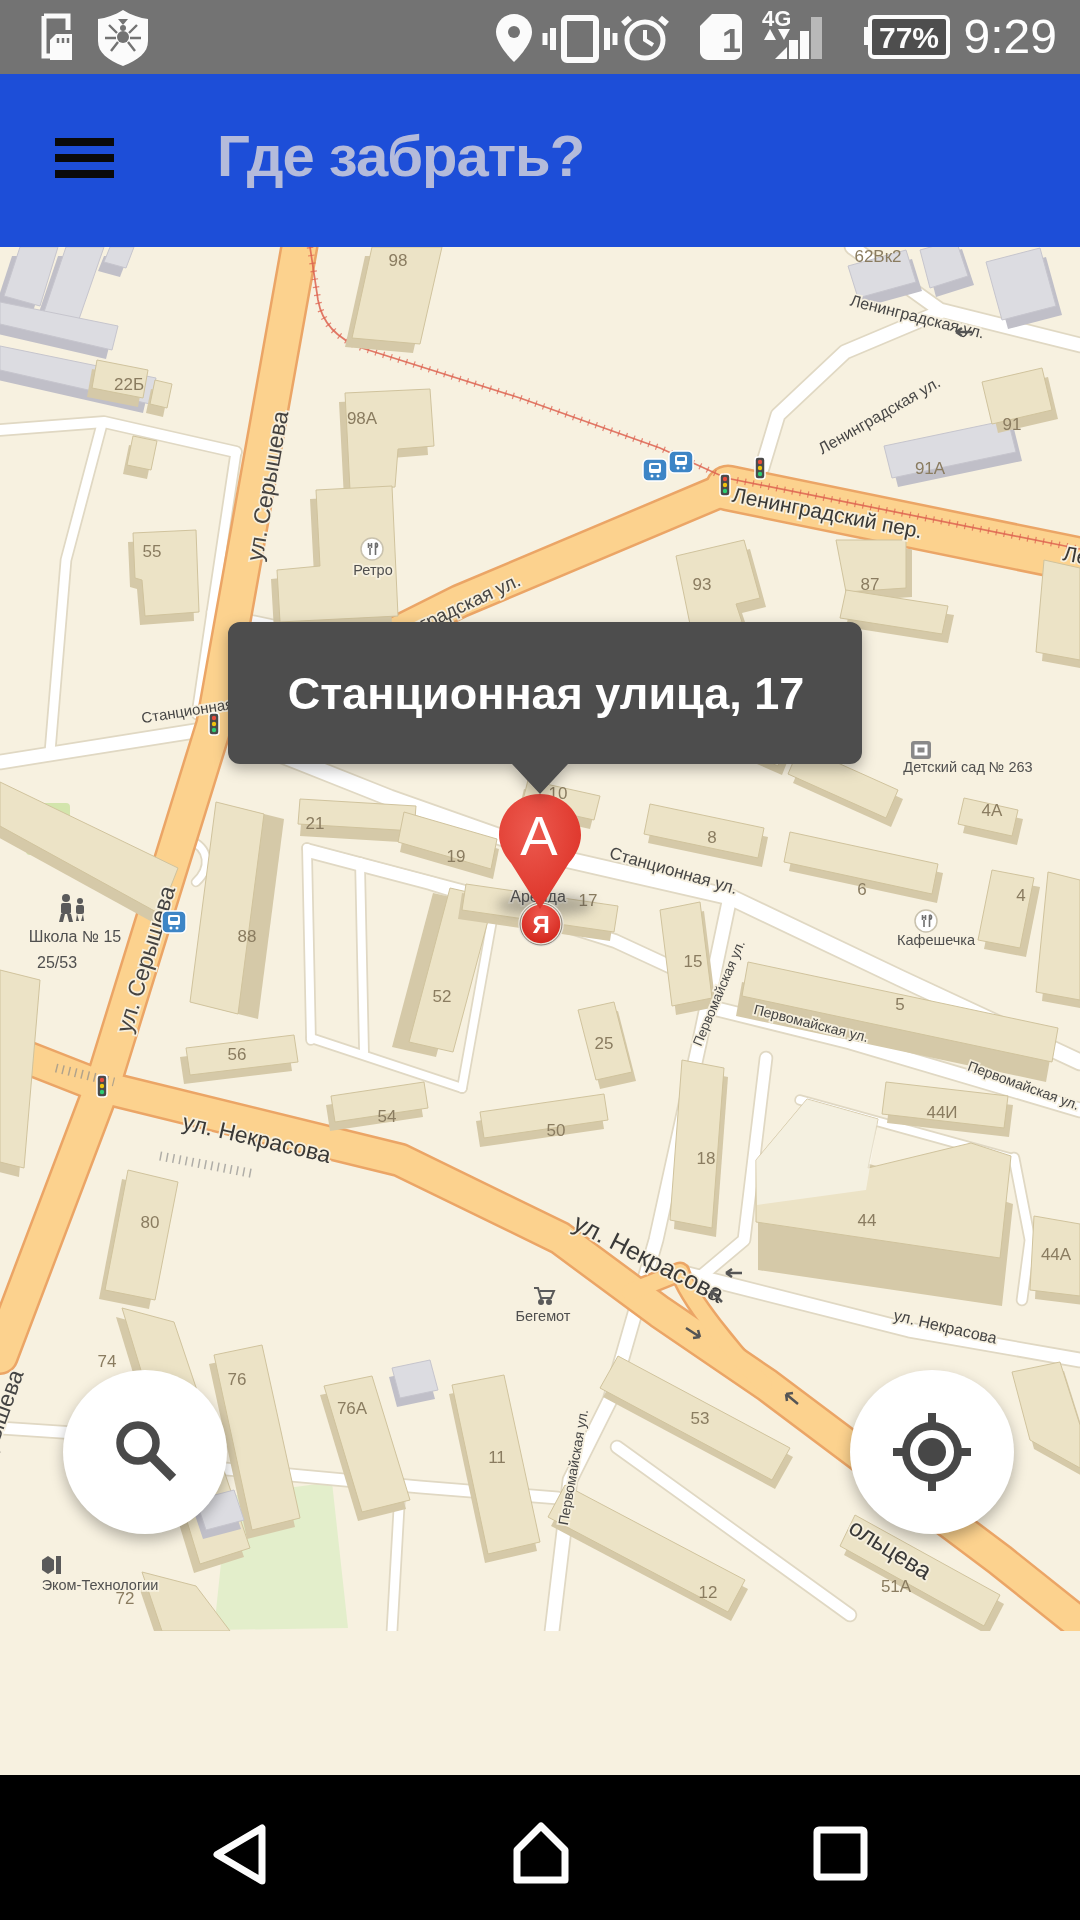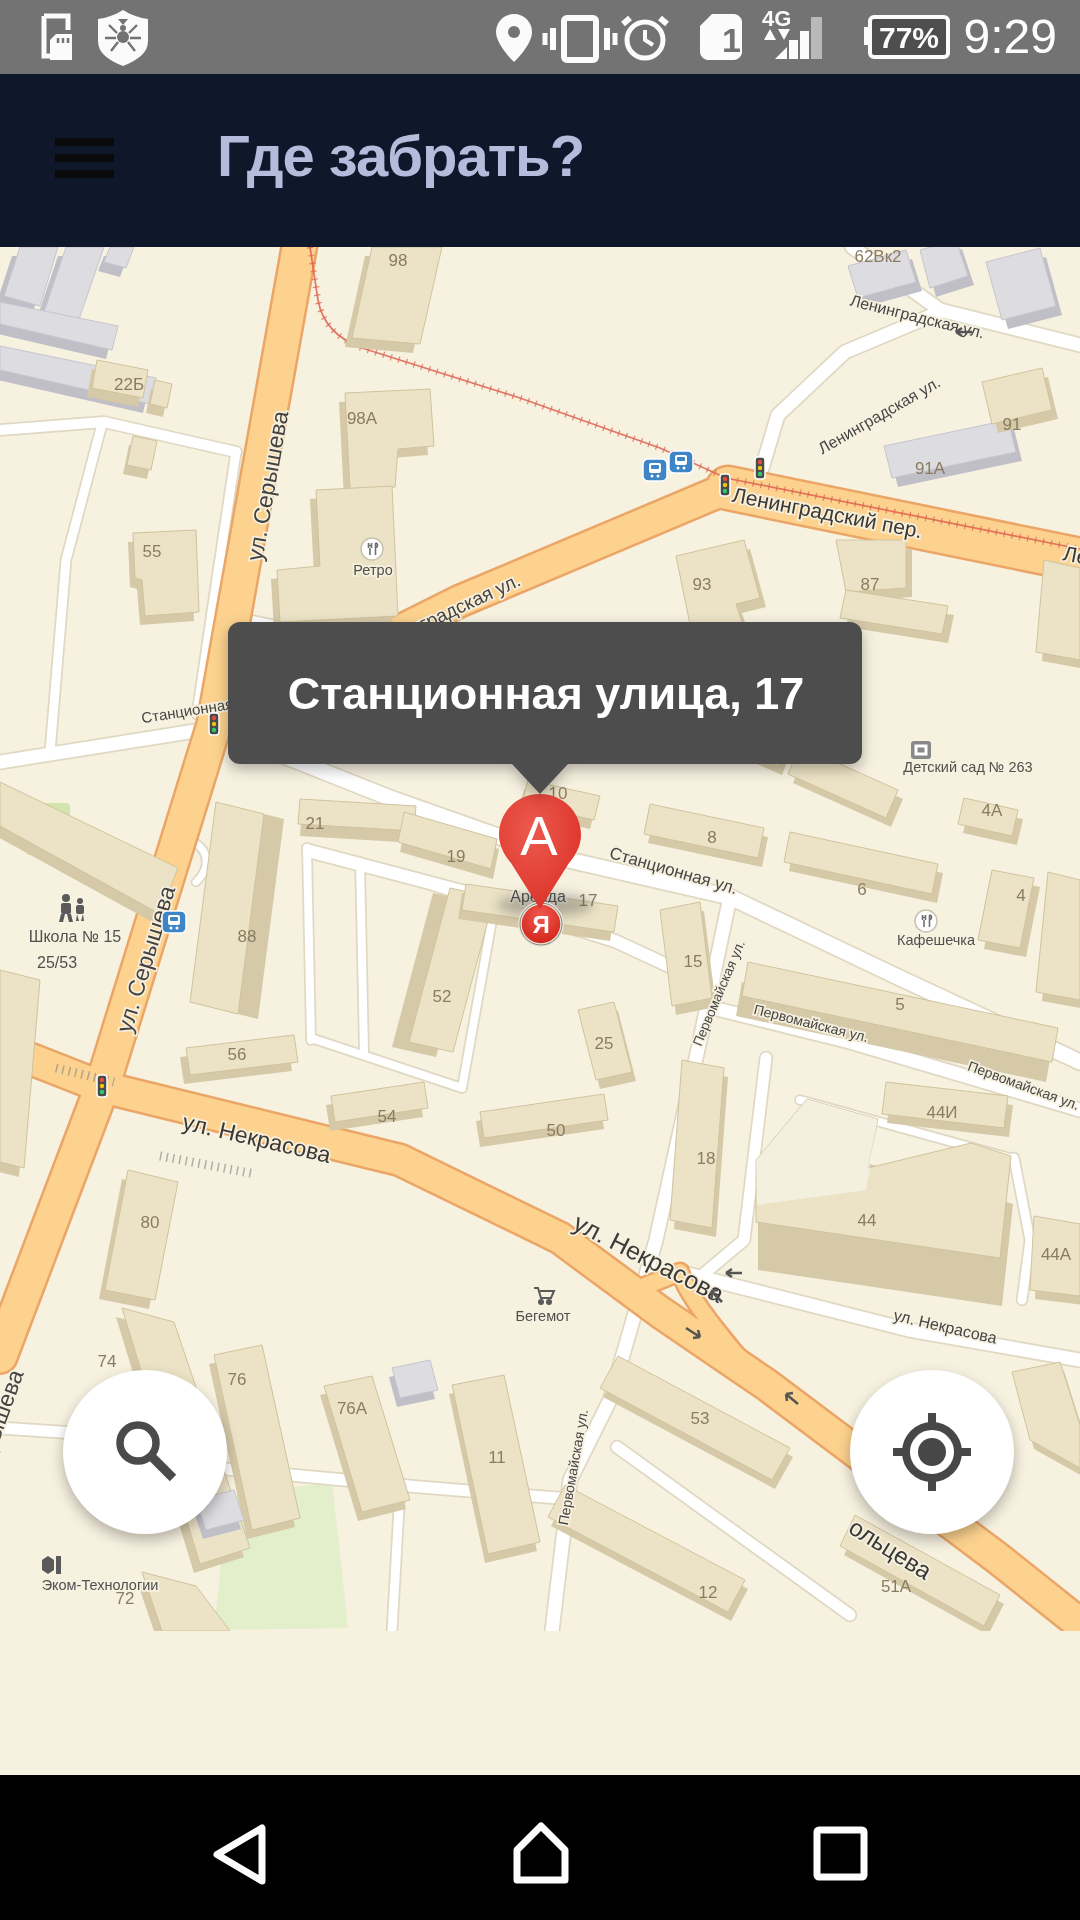--- a/index.html
+++ b/index.html
@@ -1,18 +1,18 @@
 <!DOCTYPE html>
 <html><head>
 <meta charset="utf-8">
 <style>
 html,body{margin:0;padding:0;background:#000;}
 #screen{position:relative;width:1080px;height:1920px;overflow:hidden;font-family:"Liberation Sans",sans-serif;background:#f7f1e0;}
 #statusbar{position:absolute;left:0;top:0;width:1080px;height:74px;background:#737373;}
-#appbar{position:absolute;left:0;top:74px;width:1080px;height:173px;background:#0f172a;}
+#appbar{position:absolute;left:0;top:74px;width:1080px;height:173px;background:#1d4ed8;}
 #appbar .title{position:absolute;left:217px;top:48px;font-size:58px;font-weight:bold;color:#b4bbdb;letter-spacing:-1px;}
 #burger{position:absolute;left:55px;top:64px;width:59px;height:40px;}
 #burger div{height:8px;background:#0a0a0a;margin-bottom:8px;}
 #mapwrap{position:absolute;left:0;top:247px;width:1080px;height:1384px;border-radius:27px;}
 #greenbtn{position:absolute;left:0;top:1631px;width:1080px;height:144px;background:#148000;text-align:center;}
 #greenbtn span{display:inline-block;margin-top:50px;margin-left:8px;font-size:42px;color:#eceb8f;letter-spacing:5px;}
 #navbar{position:absolute;left:0;top:1775px;width:1080px;height:145px;background:#000;}
 .fab{position:absolute;width:164px;height:164px;border-radius:50%;background:#fff;box-shadow:0 6px 14px rgba(0,0,0,0.28);}
 #fab-search{left:63px;top:1370px;}
 #fab-loc{left:850px;top:1370px;}

